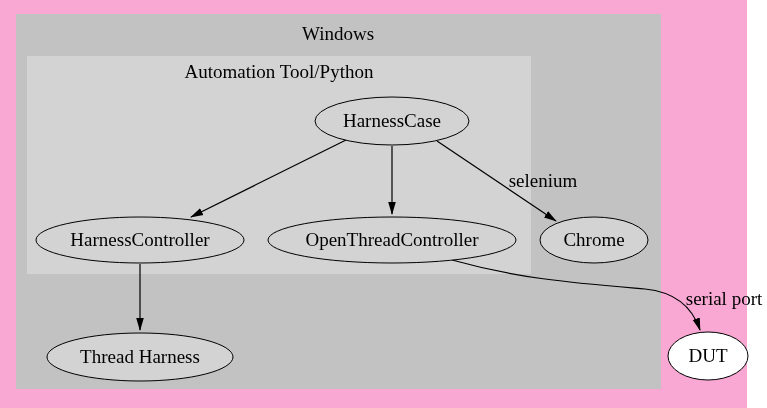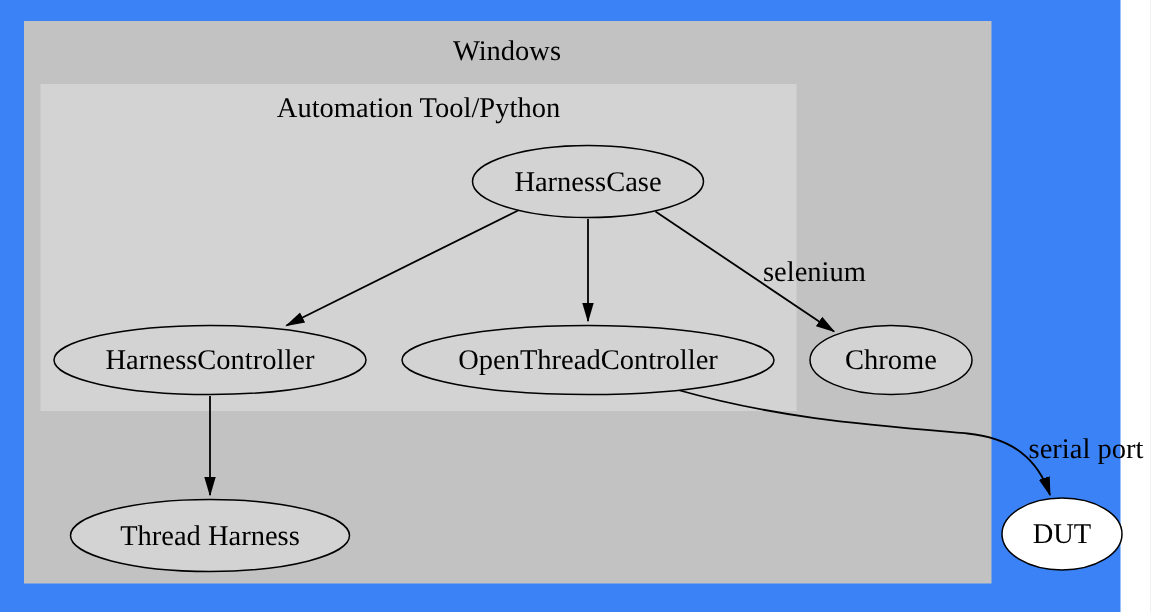--- a/index.html
+++ b/index.html
@@ -4,21 +4,21 @@
 <style>
   html, body {
     margin: 0;
     padding: 0;
     background: #ffffff;
   }
   .diagram-wrap {
     width: 747px;
     height: 408px;
     position: relative;
-    background: #3b82f6;
+    background: #f9a8d4;
   }
   svg text {
     font-family: "Liberation Serif", "DejaVu Serif", serif;
     font-size: 19px;
     fill: #000000;
   }
   .node-shape {
     stroke: #000000;
     stroke-width: 1;
   }

